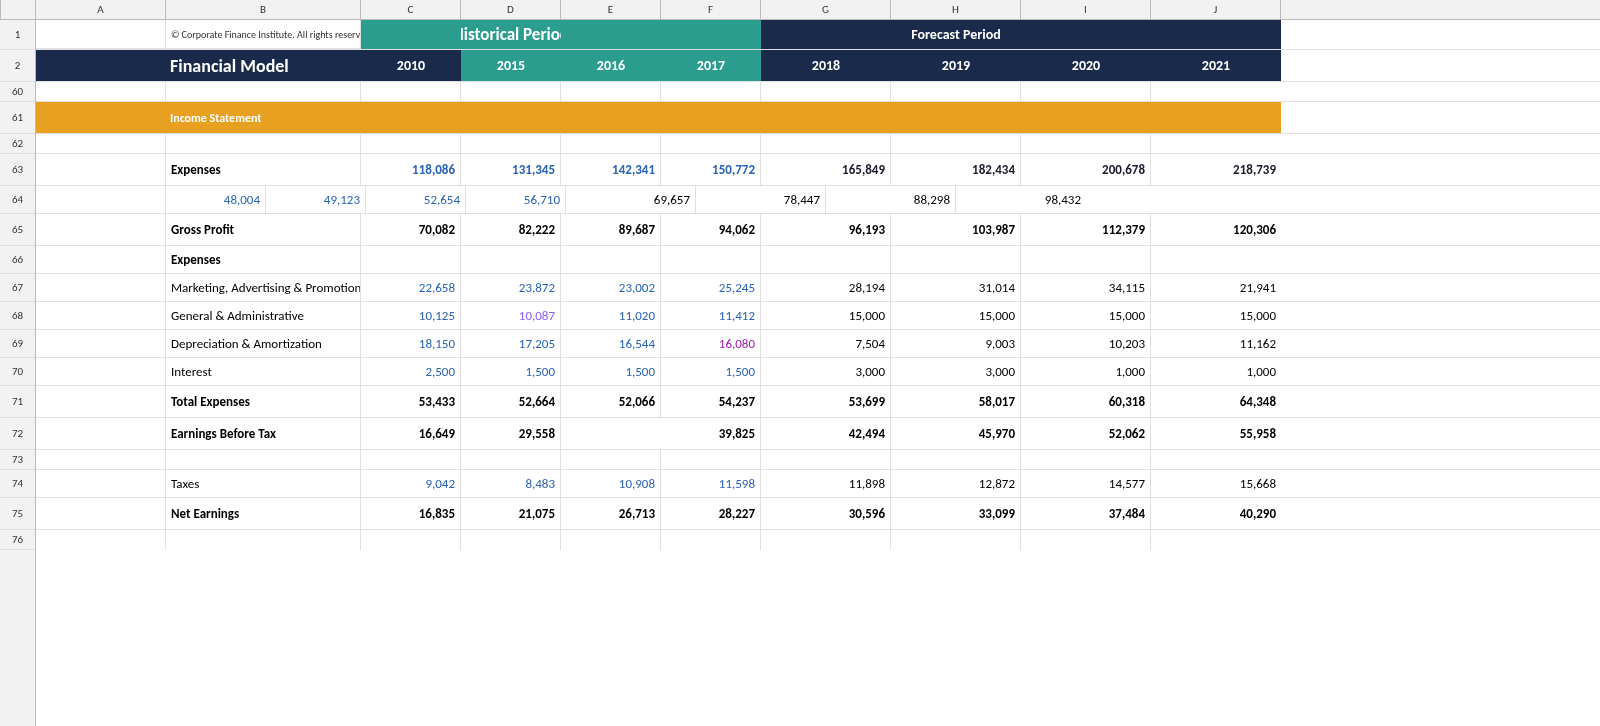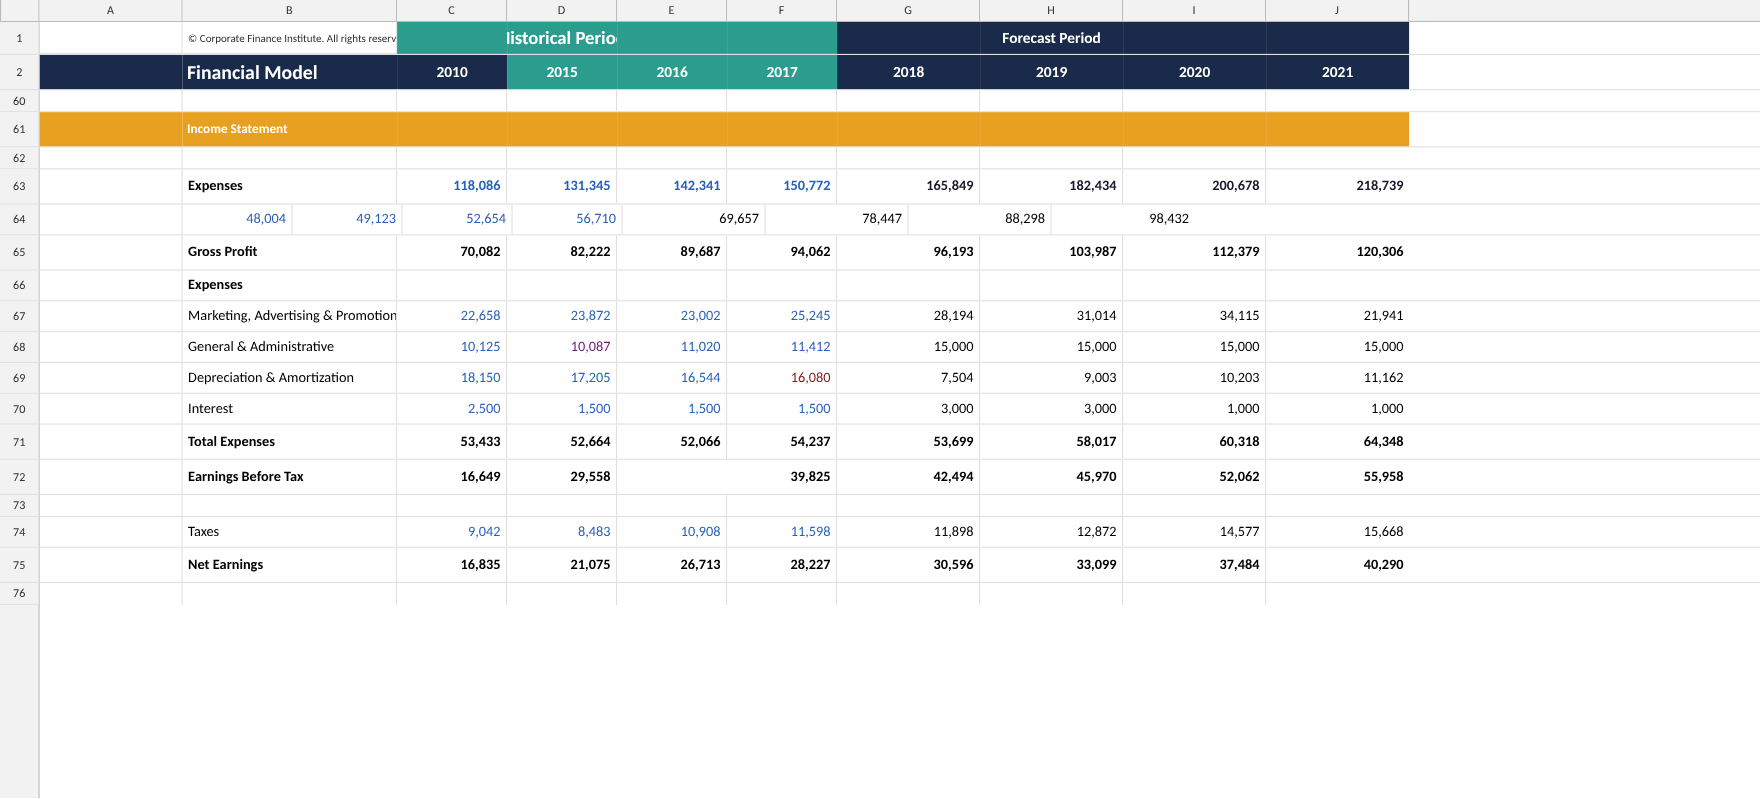--- a/index.html
+++ b/index.html
@@ -238,36 +238,36 @@
         <div class="cell col-g text-right" style="justify-content:flex-end;">28,194</div>
         <div class="cell col-h text-right" style="justify-content:flex-end;">31,014</div>
         <div class="cell col-i text-right" style="justify-content:flex-end;">34,115</div>
         <div class="cell col-j text-right" style="justify-content:flex-end;">21,941</div>
       </div>
 
       <div class="grid-row" style="height:28px;min-height:28px;">
         <div class="cell col-a"></div>
         <div class="cell col-b text-left">General &amp; Administrative</div>
         <div class="cell col-c text-right" style="color:#2962b8; justify-content:flex-end;">10,125</div>
-        <div class="cell col-d text-right" style="color:#701a75; justify-content:flex-end;">10,087</div>
+        <div class="cell col-d text-right" style="color:#8b5cf6; justify-content:flex-end;">10,087</div>
         <div class="cell col-e text-right" style="color:#2962b8; justify-content:flex-end;">11,020</div>
         <div class="cell col-f text-right" style="color:#2962b8; justify-content:flex-end;">11,412</div>
         <div class="cell col-g text-right" style="justify-content:flex-end;">15,000</div>
         <div class="cell col-h text-right" style="justify-content:flex-end;">15,000</div>
         <div class="cell col-i text-right" style="justify-content:flex-end;">15,000</div>
         <div class="cell col-j text-right" style="justify-content:flex-end;">15,000</div>
       </div>
 
       <div class="grid-row" style="height:28px;min-height:28px;">
         <div class="cell col-a"></div>
         <div class="cell col-b text-left">Depreciation &amp; Amortization</div>
         <div class="cell col-c text-right" style="color:#2962b8; justify-content:flex-end;">18,150</div>
         <div class="cell col-d text-right" style="color:#2962b8; justify-content:flex-end;">17,205</div>
         <div class="cell col-e text-right" style="color:#2962b8; justify-content:flex-end;">16,544</div>
-        <div class="cell col-f text-right" style="color:#7f1d1d; justify-content:flex-end;">16,080</div>
+        <div class="cell col-f text-right" style="color:#a21caf; justify-content:flex-end;">16,080</div>
         <div class="cell col-g text-right" style="justify-content:flex-end;">7,504</div>
         <div class="cell col-h text-right" style="justify-content:flex-end;">9,003</div>
         <div class="cell col-i text-right" style="justify-content:flex-end;">10,203</div>
         <div class="cell col-j text-right" style="justify-content:flex-end;">11,162</div>
       </div>
 
       <div class="grid-row" style="height:28px;min-height:28px;">
         <div class="cell col-a"></div>
         <div class="cell col-b text-left">Interest</div>
         <div class="cell col-c text-right" style="color:#2962b8; justify-content:flex-end;">2,500</div>

